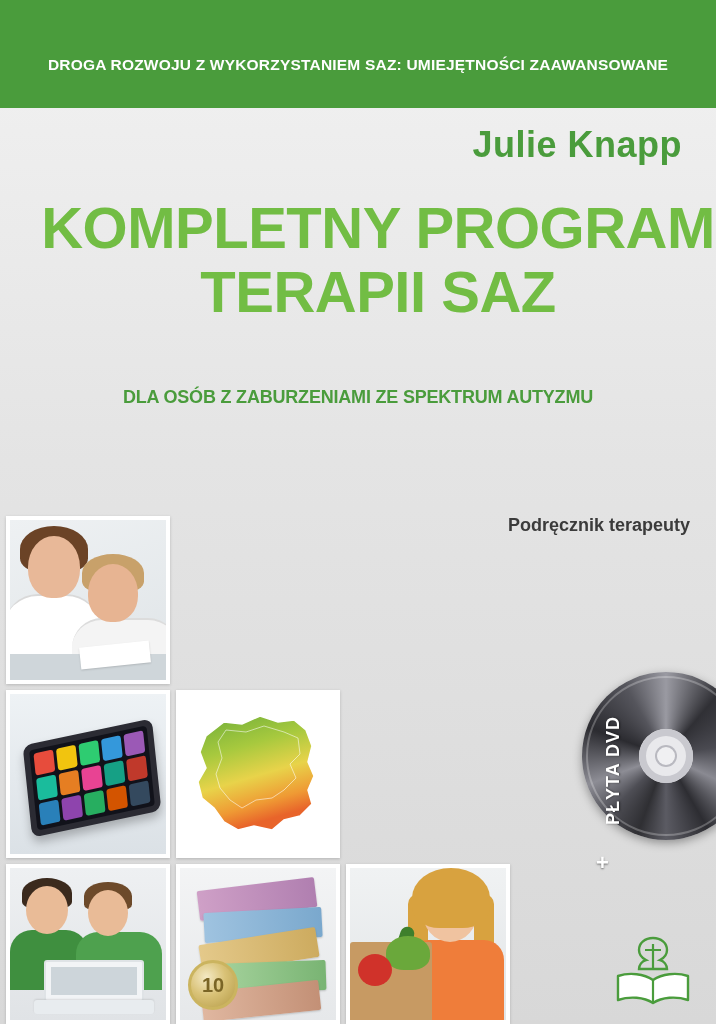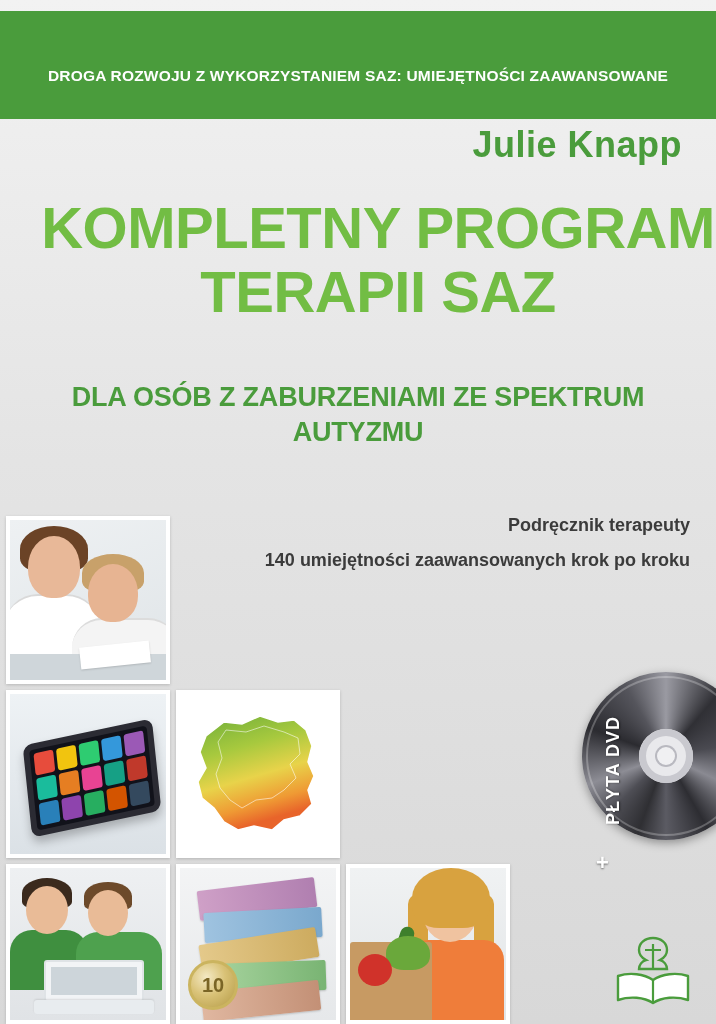--- a/index.html
+++ b/index.html
@@ -15,21 +15,21 @@
   .cover {
     position: relative;
     width: 716px;
     height: 1024px;
     background: linear-gradient(180deg, #f2f2f2 0%, #e4e4e4 45%, #d8d8d8 100%);
     overflow: hidden;
   }
   
   .top-band {
     position: absolute;
-    top: 11px; left: 0;
+    top: 0; left: 0;
     width: 716px;
     height: 108px;
     background: #4a9c3c;
     display: flex;
     align-items: center;
     justify-content: center;
   }
   .series-line {
     font-size: 15.5px;
     letter-spacing: 0.2px;
@@ -74,21 +74,21 @@
   
   .subtitle-block {
     position: absolute;
     top: 380px;
     left: 0;
     width: 716px;
     text-align: center;
     padding: 0 14px;
   }
   .subtitle-line {
-    font-size: 27px;
+    font-size: 18px;
     line-height: 35px;
     font-weight: 800;
     color: #4a9c3c;
     text-transform: uppercase;
     letter-spacing: -0.2px;
   }
   .subtitle-line .grey { color: #6f6f6f; }
   
   .desc-block {
     position: absolute;
@@ -299,21 +299,20 @@
     <div class="title-line l1">KOMPLETNY PROGRAM</div>
     <div class="title-line l2">TERAPII SAZ</div>
   </div>
 
   <div class="subtitle-block">
     <div class="subtitle-line">DLA OSÓB Z ZABURZENIAMI ZE SPEKTRUM AUTYZMU</div>
   </div>
 
   <div class="desc-block">
     <div class="desc-line">Podręcznik terapeuty</div>
-    <div class="desc-line">140 umiejętności zaawansowanych krok po kroku</div>
   </div>
 
   <div class="photo" id="photo-teens">
     <div class="inner ph-teens">
       <div class="body-a"></div>
       <div class="hair-a"></div>
       <div class="head-a"></div>
       <div class="body-b"></div>
       <div class="hair-b"></div>
       <div class="head-b"></div>

